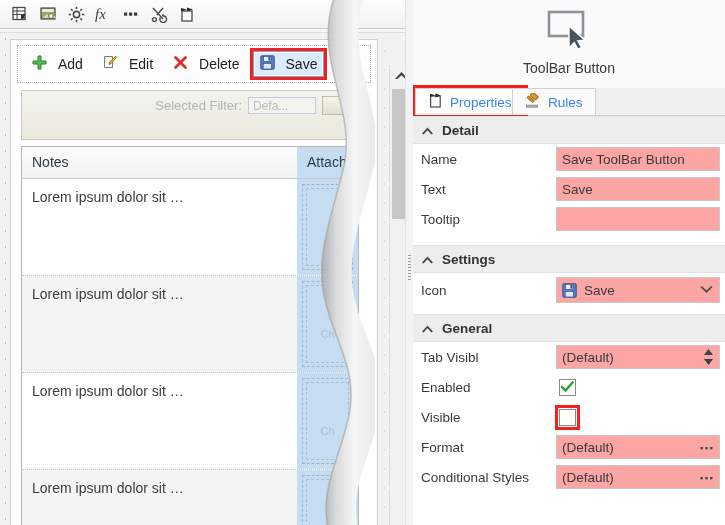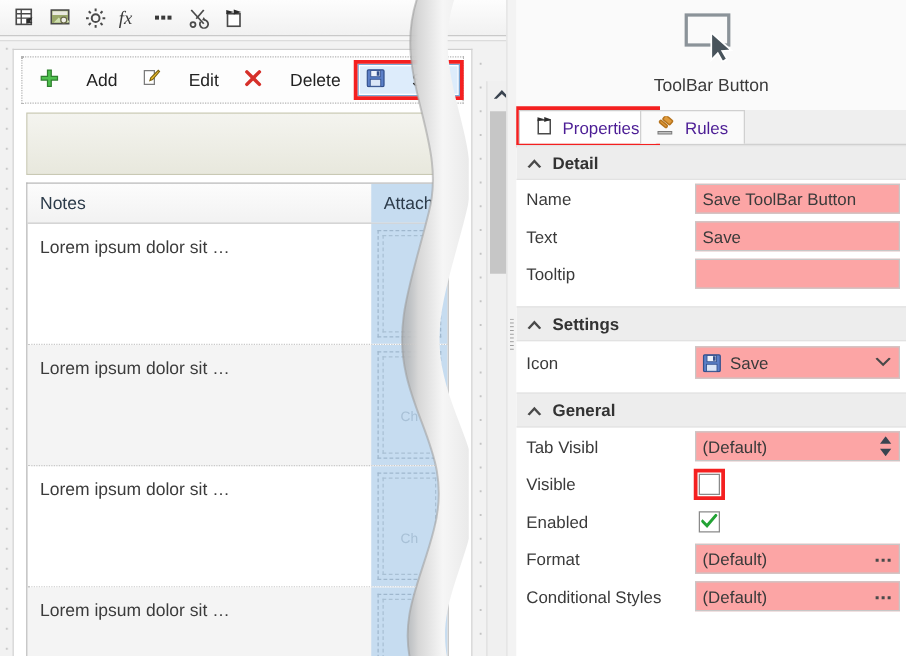--- a/index.html
+++ b/index.html
@@ -43,21 +43,21 @@
     background:#fff;border:1px solid #cfcfcf;border-bottom:none;
     box-sizing:border-box;overflow:hidden;
   }
   #cmd-strip{
     position:absolute;left:6px;top:5px;right:6px;height:38px;
     border:1px dotted #b5b5b5;box-sizing:border-box;
     display:flex;align-items:center;gap:6px;padding-left:7px;
     background:#fdfdfd;
   }
   .cmd-btn{
-    display:flex;align-items:center;gap:22px;padding:3px 6px;
+    display:flex;align-items:center;gap:11px;padding:3px 6px;
     font-size:14px;color:#222;cursor:pointer;border:1px solid transparent;
     box-sizing:border-box;white-space:nowrap;
   }
   .cmd-btn.sel{
     border:1px solid #7aa7d4;background:#ddecfb;
     box-shadow:inset 0 0 0 1px #ffffff;
   }
   .hl-red{outline:3px solid #f42020;outline-offset:0px;}
 
   #filter-strip{
@@ -133,21 +133,21 @@
     background:#fafafa;overflow:hidden;
   }
   #rp-header{position:relative;height:88px;background:#fafafa;}
   #rp-icon{position:absolute;left:0;right:0;top:8px;display:flex;justify-content:center;}
   #rp-title{position:absolute;left:0;right:0;top:60px;text-align:center;
     font-size:14px;color:#3a3a3a;}
 
   #rp-tabs{position:relative;height:27px;border-bottom:1px solid #d0d0d0;background:#efefef;}
   .rtab{
     position:absolute;top:0;height:27px;display:flex;align-items:center;gap:6px;
-    padding:0 12px;box-sizing:border-box;font-size:13.5px;color:#4c1d95;cursor:pointer;
+    padding:0 12px;box-sizing:border-box;font-size:13.5px;color:#3b82f6;cursor:pointer;
     background:#fafafa;border:1px solid #d0d0d0;border-bottom:none;
   }
   .rtab.active{background:#fff;}
 
   #rp-body{position:absolute;left:0;top:116px;right:0;bottom:0;background:#fff;overflow:hidden;}
   .sect{
     height:28px;display:flex;align-items:center;gap:8px;padding-left:8px;
     background:#ededed;border-top:1px solid #e2e2e2;border-bottom:1px solid #e2e2e2;
     font-size:13.5px;font-weight:bold;color:#333;box-sizing:border-box;
   }
@@ -284,20 +284,25 @@
                   <rect x="3.6" y="1.4" width="7.6" height="5" fill="#eef3fb" stroke="#33508c" stroke-width="0.7"></rect>
                   <rect x="8.4" y="2" width="2.1" height="3.6" fill="#33508c"></rect>
                   <rect x="3.2" y="8.4" width="8.4" height="5.6" fill="#dbe6f7" stroke="#33508c" stroke-width="0.7"></rect>
                 </svg>
             </span>
             <span>Save</span>
           </div>
         </div>
 
         <div id="filter-strip">
+          <div class="fl-row" style="top:5px;">
+            <span class="fl-lbl">Selected Filter:</span>
+            <span class="fl-inp">Defa...</span>
+            <span class="fl-btn"></span>
+          </div>
         </div>
 
         <div id="grid">
           <div id="grid-head">
             <div class="gh-cell" style="left:0;width:275px;">Notes</div>
             <div class="gh-cell sel" style="left:275px;right:0;">Attachm</div>
           </div>
 
           <div class="grow">
             <div class="gc-notes">Lorem ipsum dolor sit …</div>
@@ -489,32 +494,32 @@
                 <path d="M5.5 0 L10 6 L1 6 Z" fill="#3a4450"></path>
               </svg>
             <svg width="11" height="7" viewBox="0 0 11 7">
                 <path d="M5.5 7 L1 1 L10 1 Z" fill="#3a4450"></path>
               </svg>
           </span>
         </div>
       </div>
 
       <div class="prow">
-        <div class="plabel">Visible</div>
-        <div class="cbx-wrap">
-          <div class="cbx cbx-hl"></div>
-        </div>
-      </div>
-
-      <div class="prow">
         <div class="plabel">Enabled</div>
         <div class="cbx">
           <svg width="13" height="12" viewBox="0 0 13 12">
               <path d="M1 6 L4.6 9.6 L11.6 1.4" fill="none" stroke="#23a335" stroke-width="2.4" stroke-linecap="square"></path>
             </svg>
+        </div>
+      </div>
+
+      <div class="prow">
+        <div class="plabel">Visible</div>
+        <div class="cbx-wrap">
+          <div class="cbx cbx-hl"></div>
         </div>
       </div>
 
       <div class="prow">
         <div class="plabel">Format</div>
         <div class="pfield">
           <span class="val">(Default)</span>
           <span class="ellip">
             <svg width="14" height="6" viewBox="0 0 14 6">
                 <rect x="0.5" y="2" width="2.4" height="2.4" fill="#4a4a4a"></rect>

